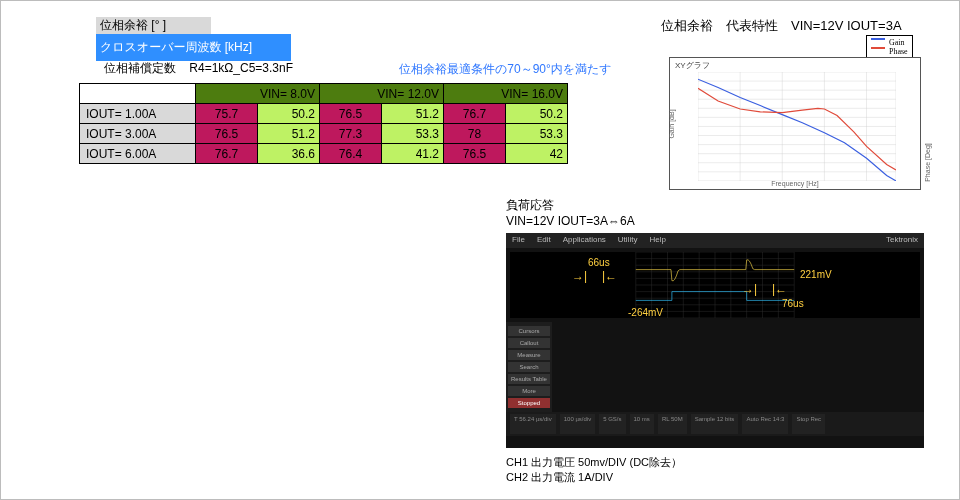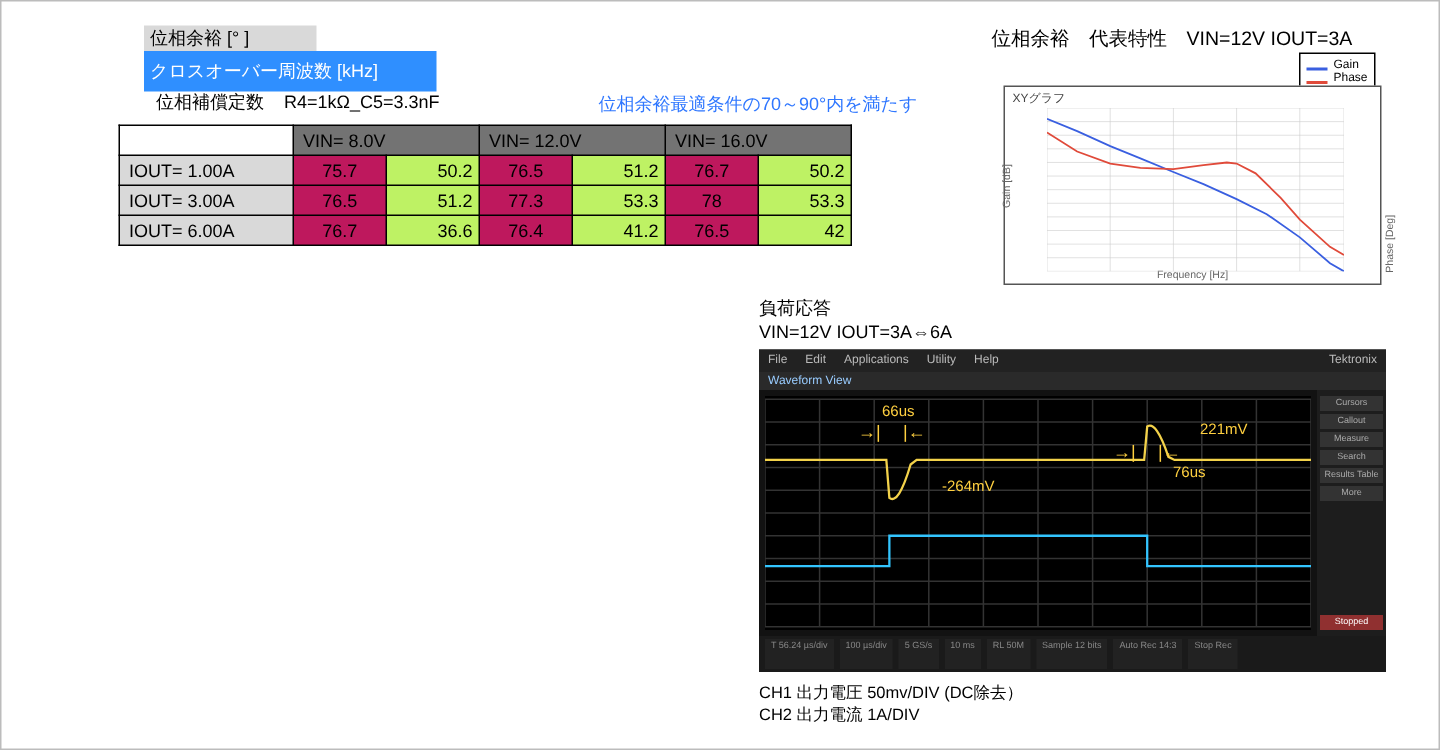--- a/index.html
+++ b/index.html
@@ -11,41 +11,41 @@
     border: 1px solid #bcbcbc;
     position: relative; overflow: hidden;
   }
   .hdr-box { position: absolute; left: 95px; top: 16px; width: 230px; }
   .hdr-row1 { background: #d9d9d9; padding: 0 4px; font-size: 12px; display: inline-block; width: 115px; }
   .hdr-row2 { background: #2f8fff; color: #fff; padding: 5px 4px; font-size: 12px; width: 195px; }
   .consts-row { position: absolute; left: 103px; top: 59px; font-size: 12px; }
   .note-blue { position: absolute; left: 358px; top: 60px; font-size: 12px; color: #2f77ff; margin-left: 40px; }
   .tbl { position: absolute; left: 78px; top: 82px; border-collapse: collapse; font-size: 12px; }
   .tbl th, .tbl td { border: 1px solid #000; padding: 1px 4px; height: 20px; }
-  .tbl th.colh { background: #737373; font-weight: normal; text-align: left; padding-left: 6px; }
+  .tbl th.colh { background: #4d7c0f; font-weight: normal; text-align: right; padding-left: 6px; }
   .tbl th.rowh { background: #d9d9d9; font-weight: normal; text-align: left; padding-left: 6px; }
   .tbl td.pm { background: #be185d; text-align: center; width: 62px; }
   .tbl td.co { background: #bef264; color: #000; text-align: right; width: 62px; }
   .tbl-gap { width: 116px; border: 1px solid #000; background:#fff; }
   .bode-title { position: absolute; left: 660px; top: 16px; font-size: 13px; }
   .bode-legend { position: absolute; left: 865px; top: 34px; border: 1px solid #000; font-size: 8px; padding: 2px 4px; }
-  .bode-legend .lg-line { display:flex; align-items:flex-end; gap:4px; line-height:9px;}
+  .bode-legend .lg-line { display:flex; align-items:flex-start; gap:4px; line-height:9px;font-family:Liberation Serif, serif;}
   .bode-legend .swatch { width:14px; height:2px; display:inline-block;}
   .bode { position: absolute; left: 668px; top: 56px; width: 252px; height: 133px; border: 1px solid #555; background:#fff;}
   .bode-inner-title { position:absolute; left:5px; top:2px; font-size:8px; color:#444;}
   .bode-plot { position:absolute; left:28px; top:14px; right:24px; bottom:20px; }
   .bode-yl { position:absolute; left:-2px; top:50%; transform: rotate(-90deg) translate(-50%,0); transform-origin:0 0; font-size:7px; color:#666;}
   .bode-yr { position:absolute; right:-4px; top:50%; transform: rotate(-90deg) translate(-50%,0); transform-origin:100% 0; font-size:7px; color:#666;}
   .bode-xl { position:absolute; left:50%; bottom:2px; transform:translateX(-50%); font-size:7px; color:#666;}
   .load-lbl { position:absolute; left:505px; top:196px; font-size:12px; }
   .scope { position:absolute; left:505px; top:232px; width:418px; height:215px; background:#121212; color:#ccc; font-size:8px; }
   .scope-menubar { background:#222; height:15px; display:flex; gap:12px; padding:2px 6px; font-size:8px; color:#bbb;}
   .scope-brand { margin-left:auto; color:#bbb;}
   .scope-sub { background:#2a2a2a; height:12px; padding:1px 6px; font-size:8px; color:#9cf;}
-  .scope-body { position:relative; height:calc(100% - 15px - 12px - 24px); display:flex;}
+  .scope-body { position:relative; height:calc(100% - 15px - 12px - 24px); display:flex;flex-direction:column;}
   .scope-grid { flex:1; position:relative; background:#000; margin:4px; }
   .scope-side { width:46px; background:#1d1d1d; padding:4px 2px; display:flex; flex-direction:column; gap:2px;}
   .scope-side .sbtn { background:#333; color:#aaa; font-size:6px; padding:2px 2px; text-align:center; }
   .scope-side .sbtn.stop { background:#903030; color:#fff; margin-top:auto;}
   .scope-status { height:24px; background:#1a1a1a; display:flex; gap:4px; padding:2px 4px; font-size:6px; color:#888;}
   .scope-status .chip { background:#222; padding:2px 4px;}
   .scope-grid svg { width:100%; height:100%; position:absolute; inset:0;}
   .ann { position:absolute; color:#ffd040; font-size:10px; font-weight:500; }
   .arrow { position:absolute; color:#ffd040; font-size:12px; }
   .ch-lbl { position:absolute; left:505px; top:454px; font-size:11px; line-height:1.35;}
@@ -155,21 +155,20 @@
 
 <div class="scope">
   <div class="scope-menubar">
     <span>File</span>
     <span>Edit</span>
     <span>Applications</span>
     <span>Utility</span>
     <span>Help</span>
     <span class="scope-brand">Tektronix</span>
   </div>
-  <div class="scope-sub">Waveform View</div>
   <div class="scope-body">
     <div class="scope-grid">
       <svg viewBox="0 0 360 150">
 
         <g stroke="#333">
           <line x1="0" y1="0" x2="360" y2="0"></line>
             <line x1="0" y1="15" x2="360" y2="15"></line>
             <line x1="0" y1="30" x2="360" y2="30"></line>
           <line x1="0" y1="45" x2="360" y2="45"></line>
             <line x1="0" y1="60" x2="360" y2="60"></line>

